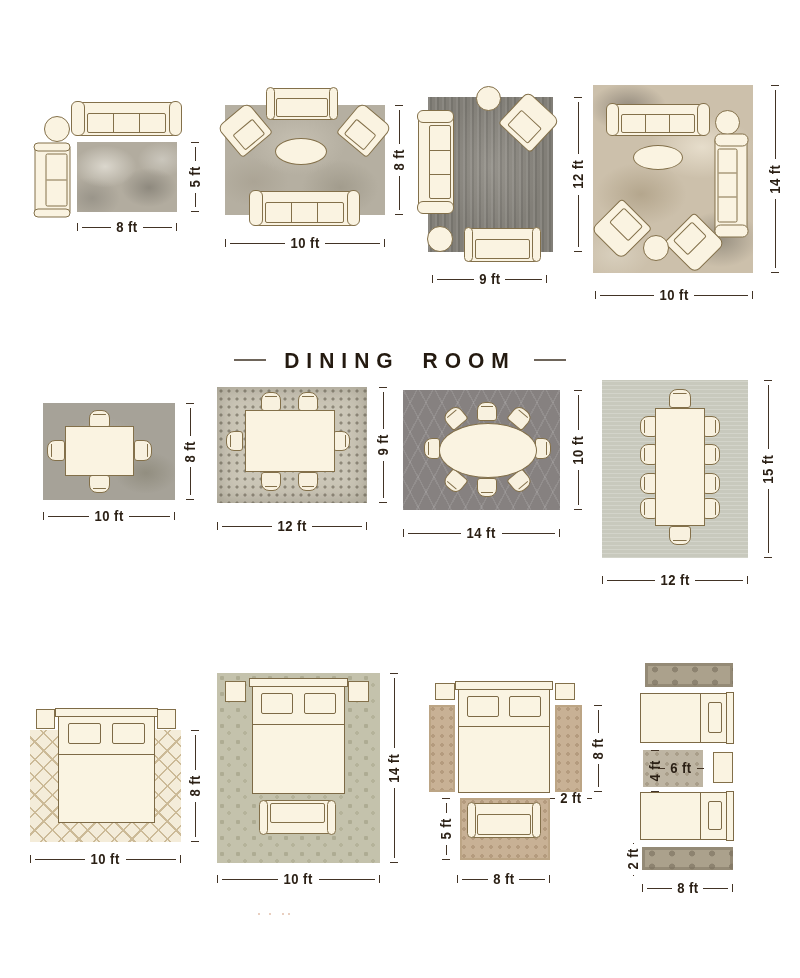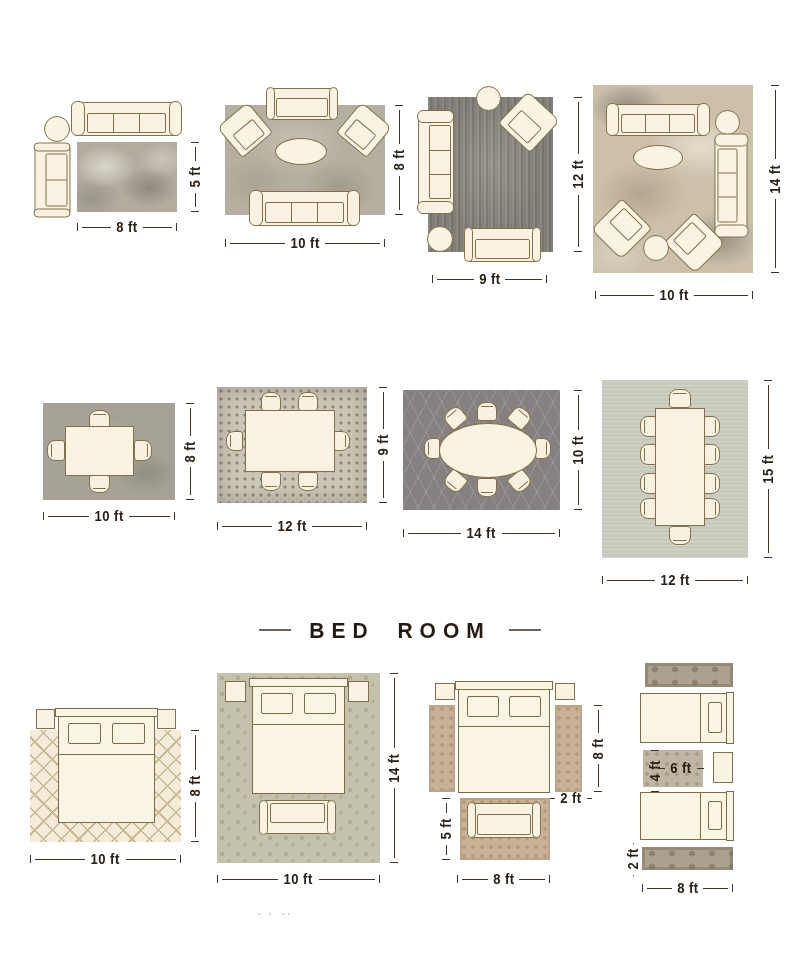--- a/index.html
+++ b/index.html
@@ -196,20 +196,25 @@
     </div>
     <div class="dim dimh" style="left:2px;top:214px;width:158px;">
       <span class="tk"></span>
         <span class="ln"></span>
       <span class="dlb">10 ft</span>
       <span class="ln"></span>
         <span class="tk"></span>
     </div>
   </div>
 
+  <div class="sec" style="top:346px;height:28px;">
+    <span class="dash"></span>
+    <span class="stitle">DINING ROOM</span>
+    <span class="dash"></span>
+  </div>
 
   <div class="panel" style="left:30px;top:395px;width:175px;height:133px;">
     <div class="f rug rug-d1" style="left:13px;top:8px;width:132px;height:97px;"></div>
     <div class="ch chu" style="left:59px;top:15px;width:21px;height:18px;"></div>
     <div class="ch chd" style="left:59px;top:80px;width:21px;height:18px;"></div>
     <div class="ch chl" style="left:17px;top:45px;width:18px;height:21px;"></div>
     <div class="ch chr" style="left:104px;top:45px;width:18px;height:21px;"></div>
     <div class="f crm" style="left:35px;top:31px;width:69px;height:50px;"></div>
     <div class="dim dimv" style="left:152px;top:8px;height:97px;">
       <span class="tk"></span>
@@ -301,25 +306,20 @@
     </div>
     <div class="dim dimh" style="left:7px;top:199px;width:146px;">
       <span class="tk"></span>
         <span class="ln"></span>
       <span class="dlb">12 ft</span>
       <span class="ln"></span>
         <span class="tk"></span>
     </div>
   </div>
 
-  <div class="sec" style="top:616px;height:28px;">
-    <span class="dash"></span>
-    <span class="stitle">BED ROOM</span>
-    <span class="dash"></span>
-  </div>
 
   <div class="panel" style="left:15px;top:692px;width:195px;height:188px;">
     <div class="f crm" style="left:21px;top:17px;width:19px;height:20px;"></div>
     <div class="f crm" style="left:142px;top:17px;width:19px;height:20px;"></div>
     <div class="f rug rug-b1" style="left:15px;top:38px;width:151px;height:112px;"></div>
     <div class="f bed" style="left:43px;top:17px;width:97px;height:114px;">
       <span class="hb"></span>
       <span class="pl p1"></span>
       <span class="pl p2"></span>
       <span class="sline"></span>

